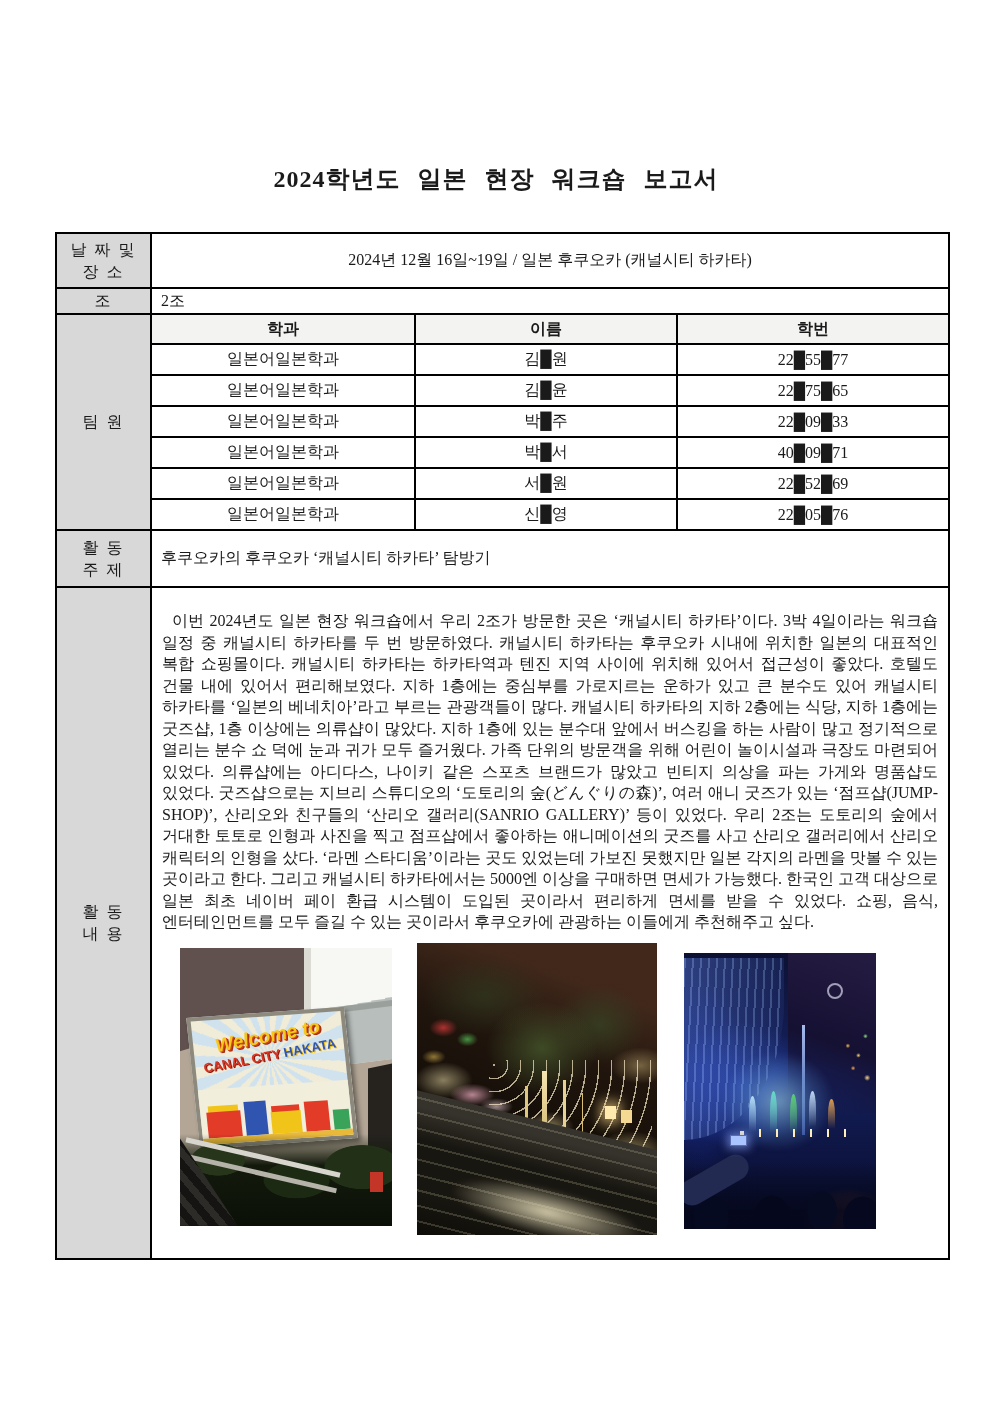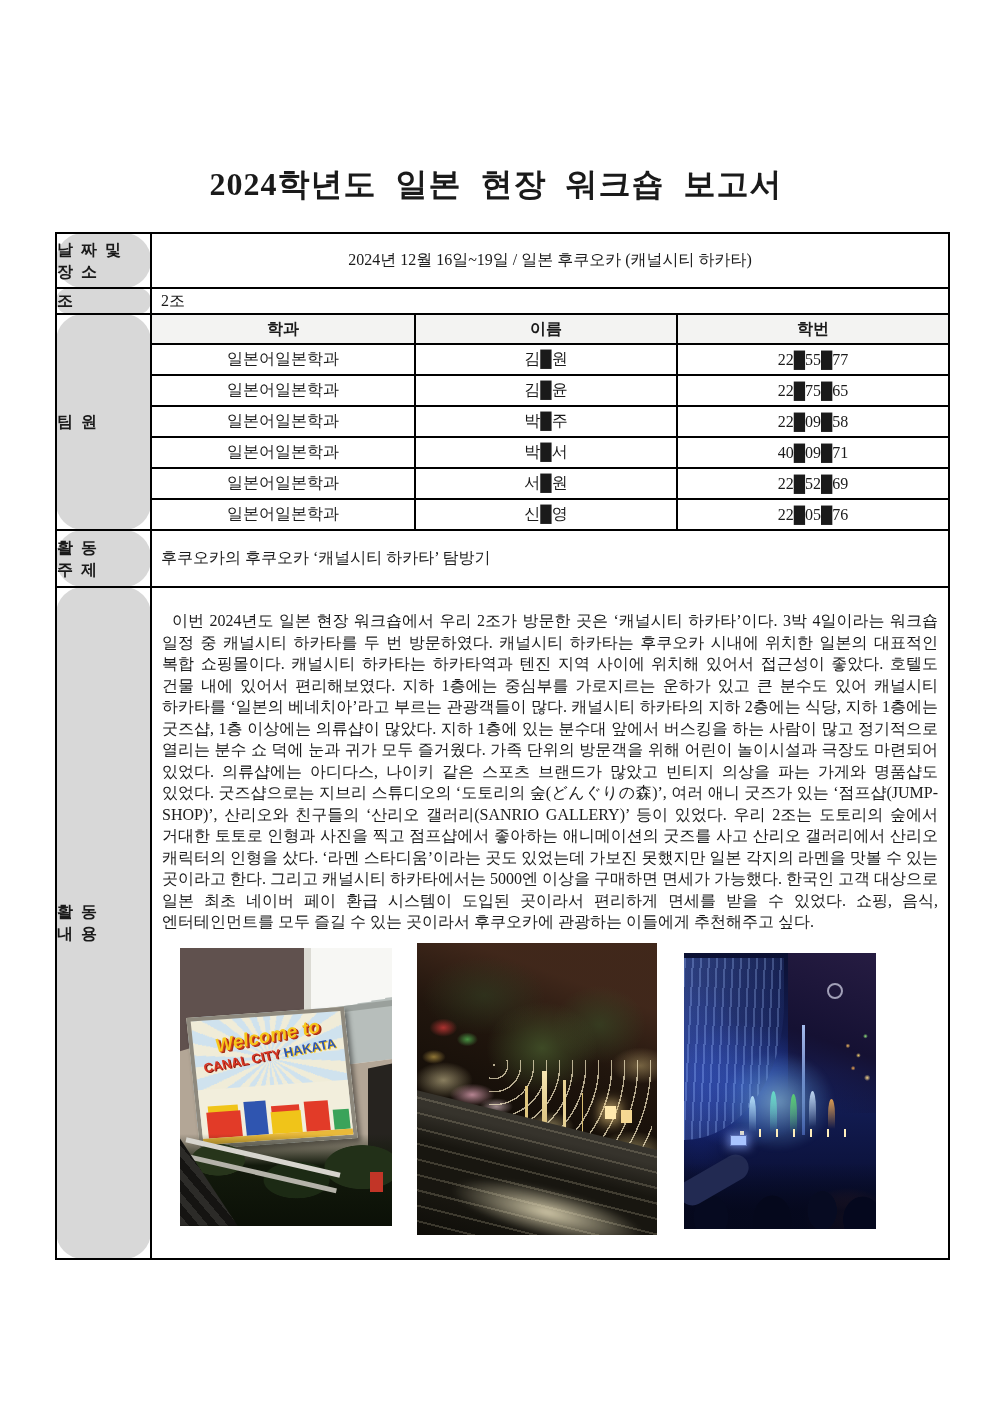--- a/index.html
+++ b/index.html
@@ -1,27 +1,27 @@
 <!DOCTYPE html>
 <html><head>
 <meta charset="utf-8">
 <style>
   * { margin:0; padding:0; box-sizing:border-box; }
   body { background:#ffffff; }
   .page { position:relative; width:992px; height:1403px; margin:0 auto; background:#fff;
           font-family:"Liberation Serif","DejaVu Serif",serif; color:#1a1a1a; overflow:hidden; }
 
   .doc-title { position:absolute; top:163px; left:0; width:100%; text-align:center;
-               font-size:32px; font-weight:bold; word-spacing:10px; letter-spacing:1px; }
+               font-size:24px; font-weight:bold; word-spacing:10px; letter-spacing:1px; }
 
   table.report { position:absolute; left:55px; top:232px; width:893px;
                  border-collapse:collapse; table-layout:fixed; }
   table.report th, table.report td { border:2px solid #000; vertical-align:middle; font-size:16px; }
-  th.lbl { background:#d8d8d8; font-weight:bold; white-space:pre-line; letter-spacing:2px;
-           text-align:left; line-height:1.35;border-radius:27px; }
+  th.lbl { background:#d8d8d8; font-weight:normal; white-space:pre-line; letter-spacing:2px;
+           text-align:center; line-height:1.35; }
   td.center { text-align:center; }
   td.left { text-align:left; padding-left:9px;border-radius:6px; }
   tr.r-date  { height:55px; }
   tr.r-team  { height:26px; }
   tr.r-hdr   { height:30px; }
   tr.r-mem   { height:31px; }
   tr.r-topic { height:57px; }
   tr.r-body  { height:672px; }
   td.hdr { background:#f3f3f2; text-align:center; font-size:15px;font-weight:bold; }
   tr.r-mem td { text-align:center; }
@@ -192,21 +192,21 @@
         <td>22█55█77</td>
       </tr>
       <tr class="r-mem">
         <td>일본어일본학과</td>
         <td>김█윤</td>
         <td>22█75█65</td>
       </tr>
       <tr class="r-mem">
         <td>일본어일본학과</td>
         <td>박█주</td>
-        <td>22█09█58</td>
+        <td>22█09█33</td>
       </tr>
       <tr class="r-mem">
         <td>일본어일본학과</td>
         <td>박█서</td>
         <td>40█09█71</td>
       </tr>
       <tr class="r-mem">
         <td>일본어일본학과</td>
         <td>서█원</td>
         <td>22█52█69</td>

